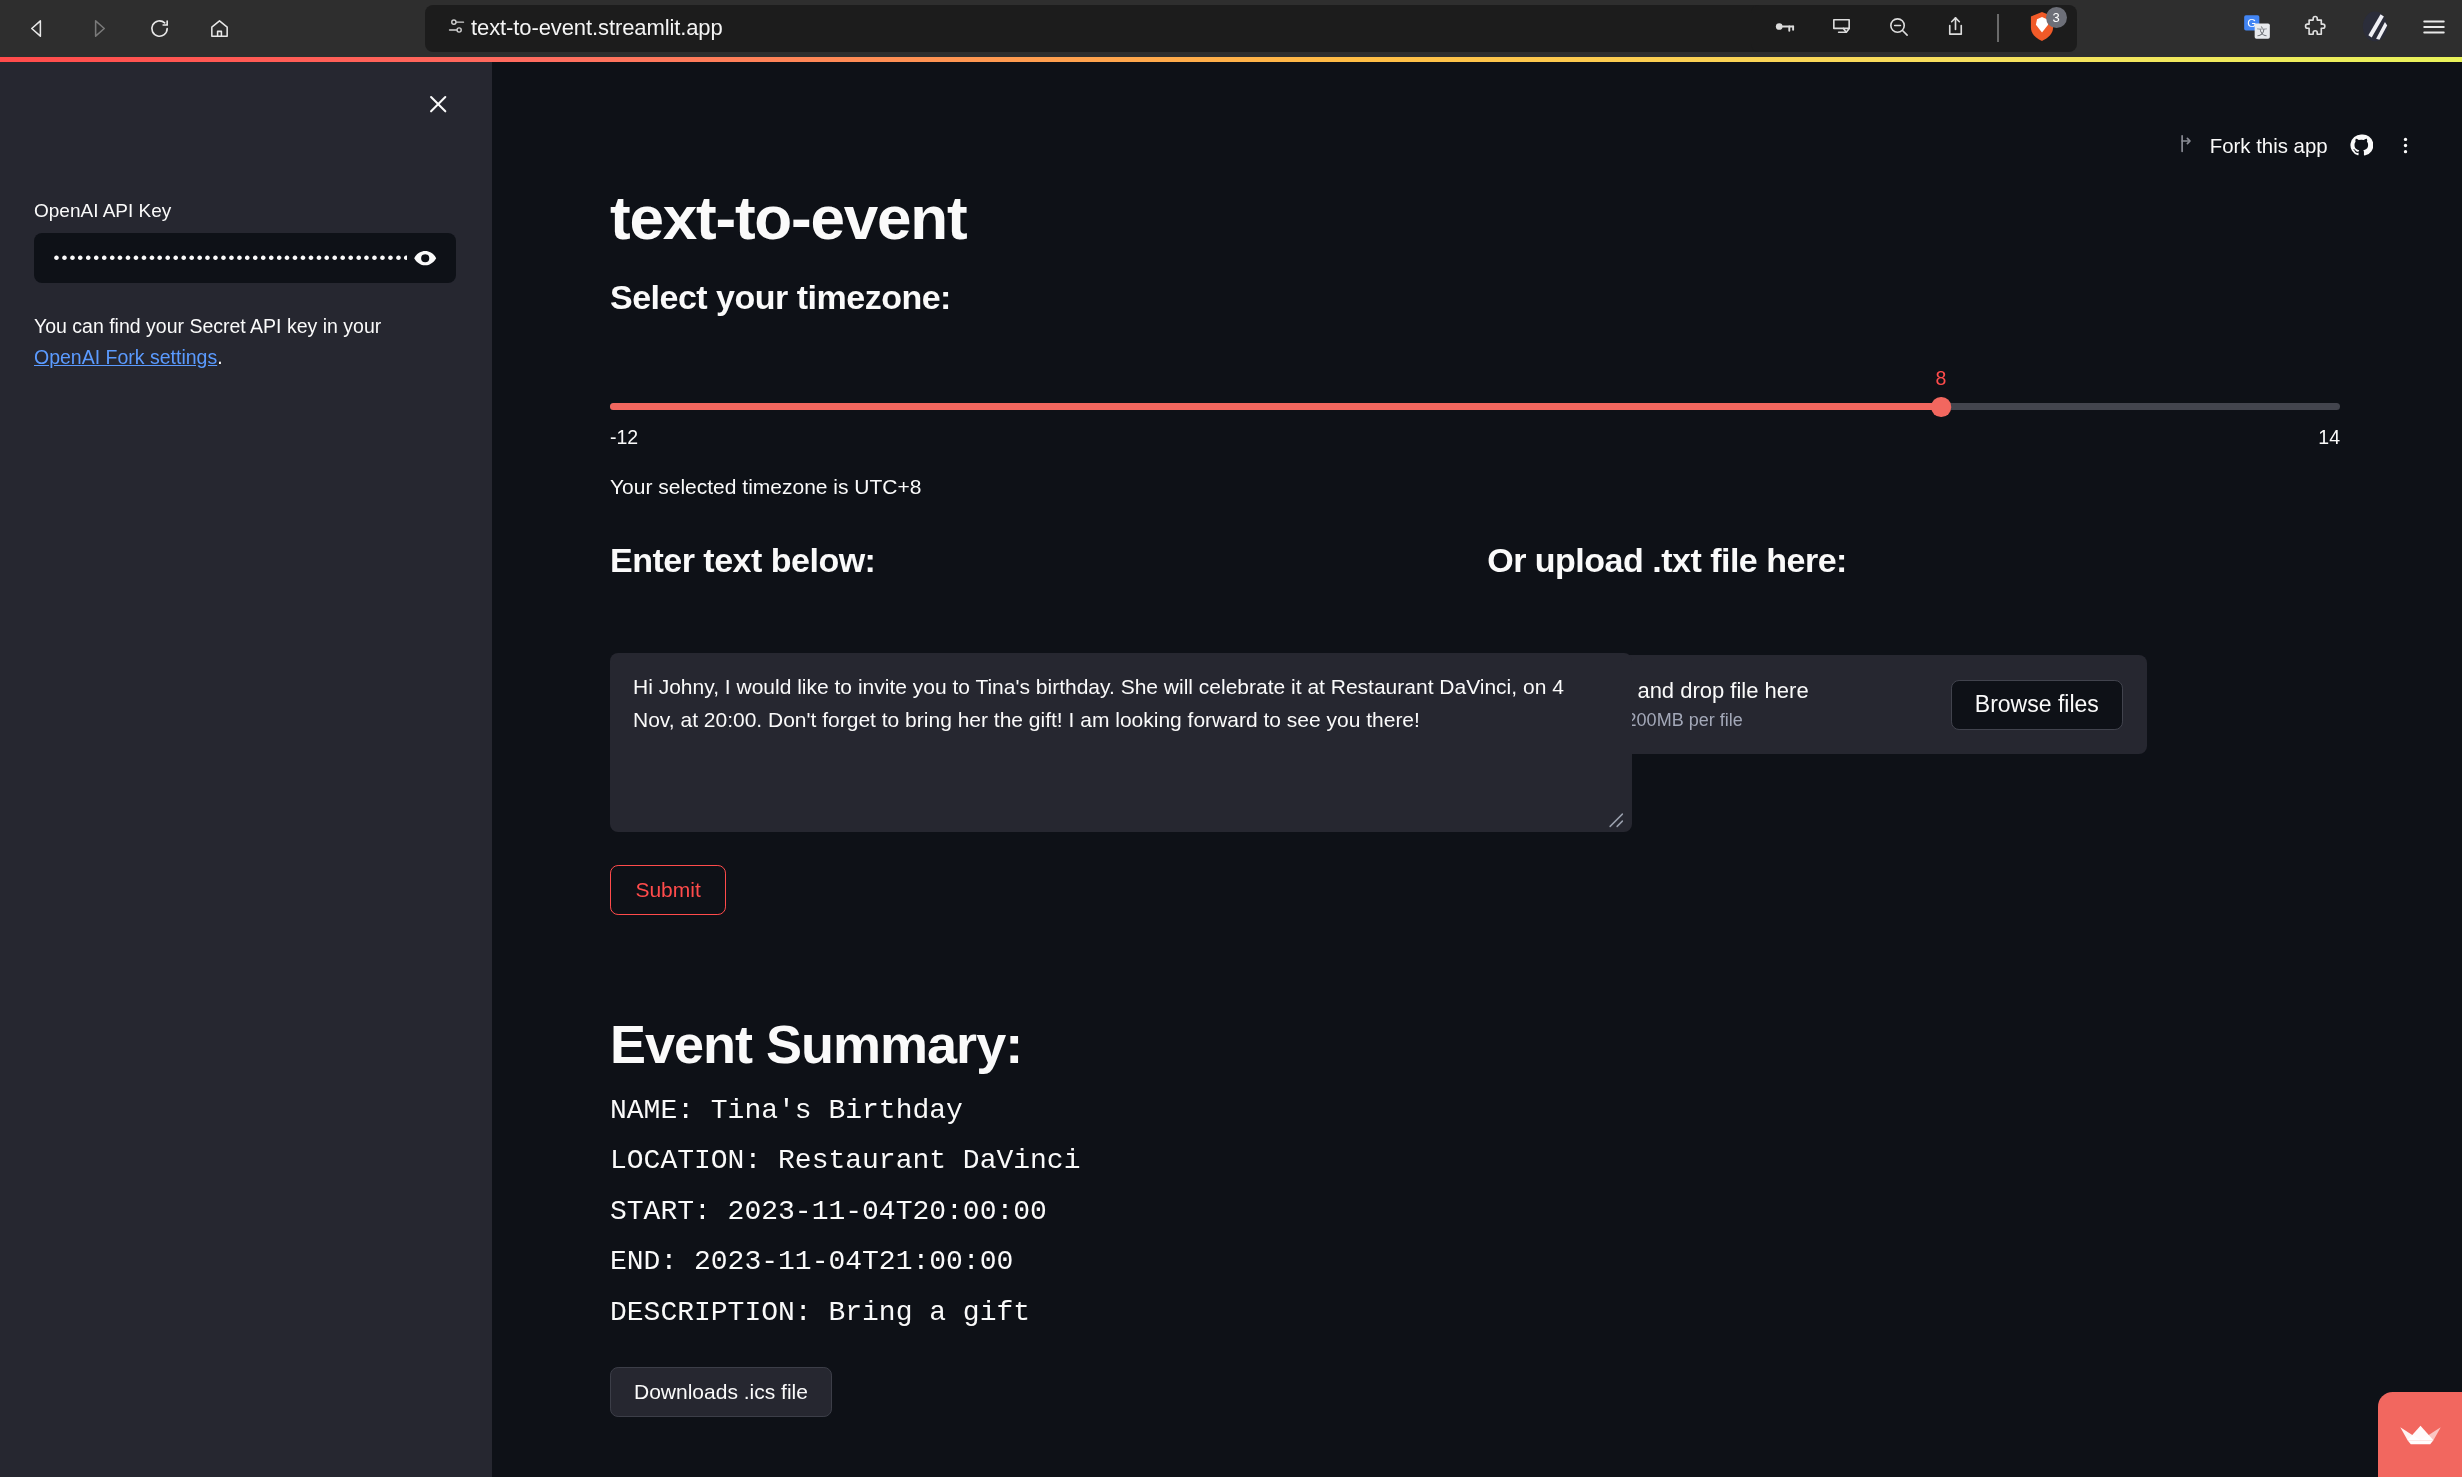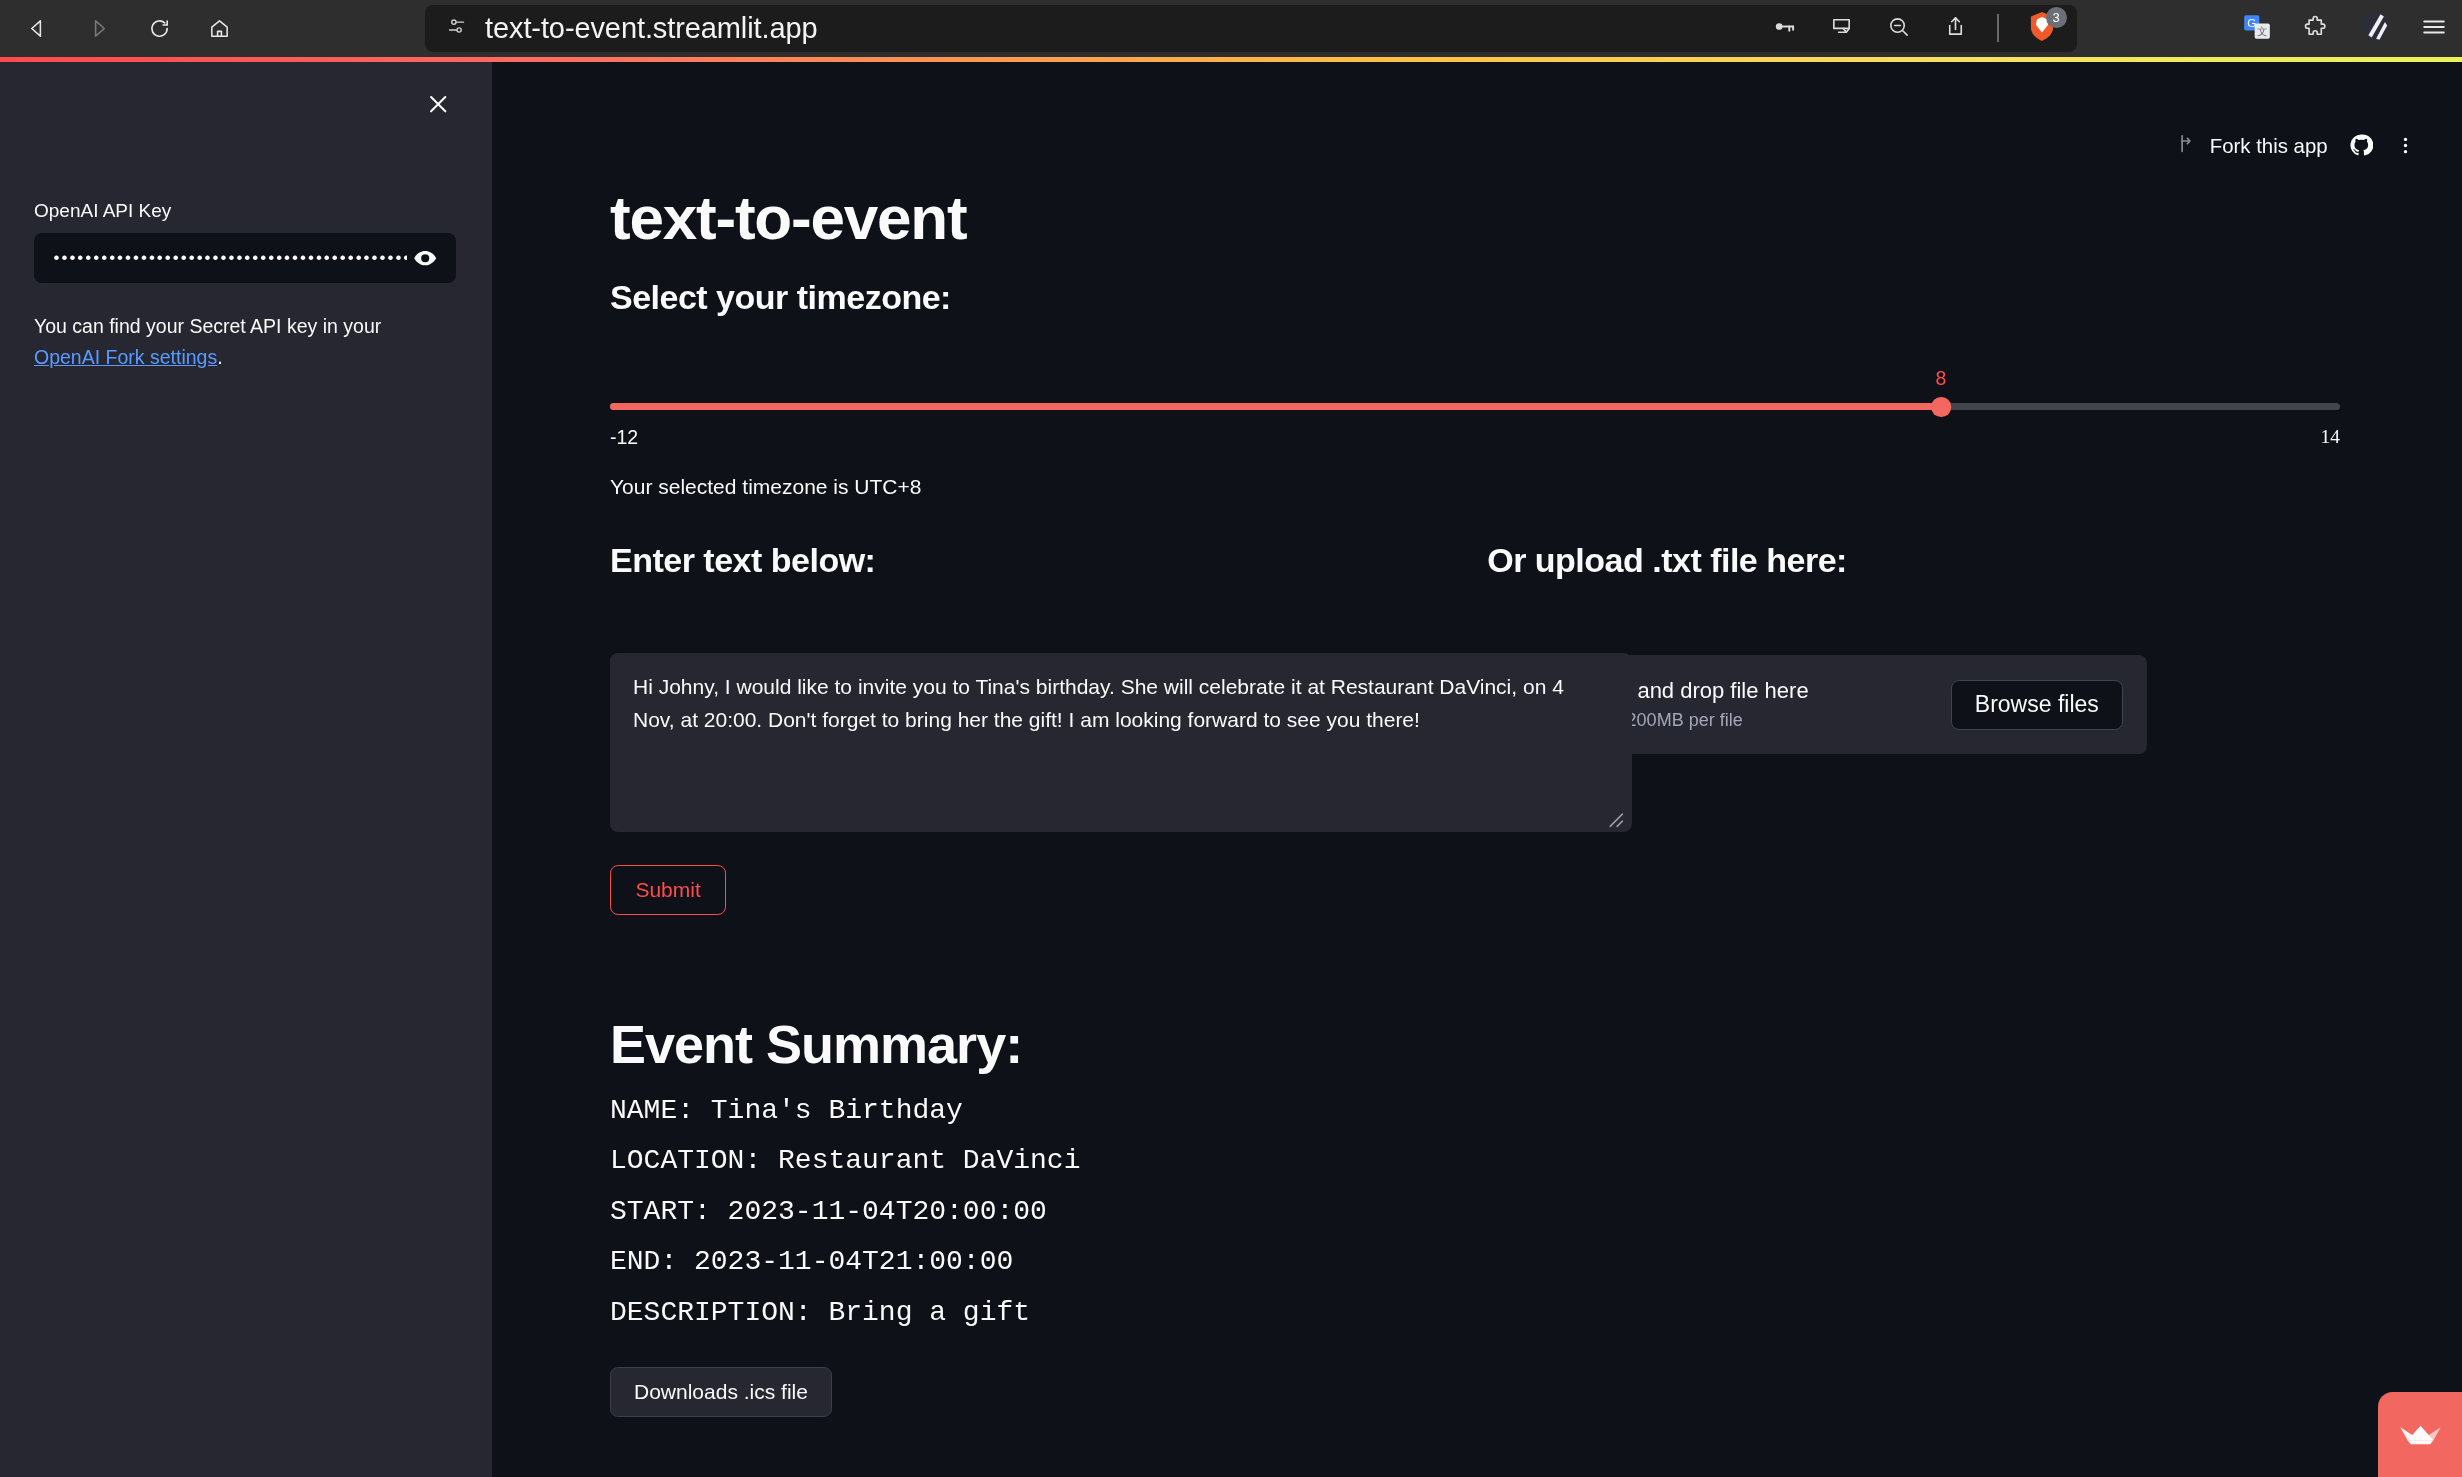--- a/index.html
+++ b/index.html
@@ -29,23 +29,23 @@
 
   #url-bar {
     position: absolute; left: 425px; top: 4.9px;
     width: 1353px; height: 47px;
     background: #1c1c1c;
     border-radius: 8.1px;
     display: flex; align-items: center;
     padding-left: 21px;
   }
   #url-text {
-    margin-left: 18px;
+    margin-left: 4px;
     color: #f4f4f4;
-    font-size: 29px;
+    font-size: 22px;
     letter-spacing: -0.1px;
   }
 
   #chrome-actions {
     position: absolute; left: 1751px; top: 4.9px;
     height: 47px;
     background: #1c1c1c;
     border-radius: 8.1px;
     display: flex; align-items: center;
     padding: 0 18px;
@@ -171,21 +171,21 @@
     position: absolute; top: 0;
     color: #ff4b4b; font-size: 19.5px;
     transform: translateX(-50%);
   }
   #slider-min {
     position: absolute; top: 59px; left: 0;
     color: #fafafa; font-size: 19.5px;
   }
   #slider-max {
     position: absolute; top: 59px; right: 0;
-    color: #fafafa; font-size: 19.5px; font-family: Liberation Serif, serif;
+    color: #fafafa; font-size: 19.5px;
   }
   #tz-result {
     margin-top: 33px; color: #fafafa; font-size: 21px;
   }
 
   
   #cols {
     display: flex; margin-top: 42px; width: 1730px; gap: 24.4px;
   }
   .col { flex: 1 1 0; min-width: 0; }

